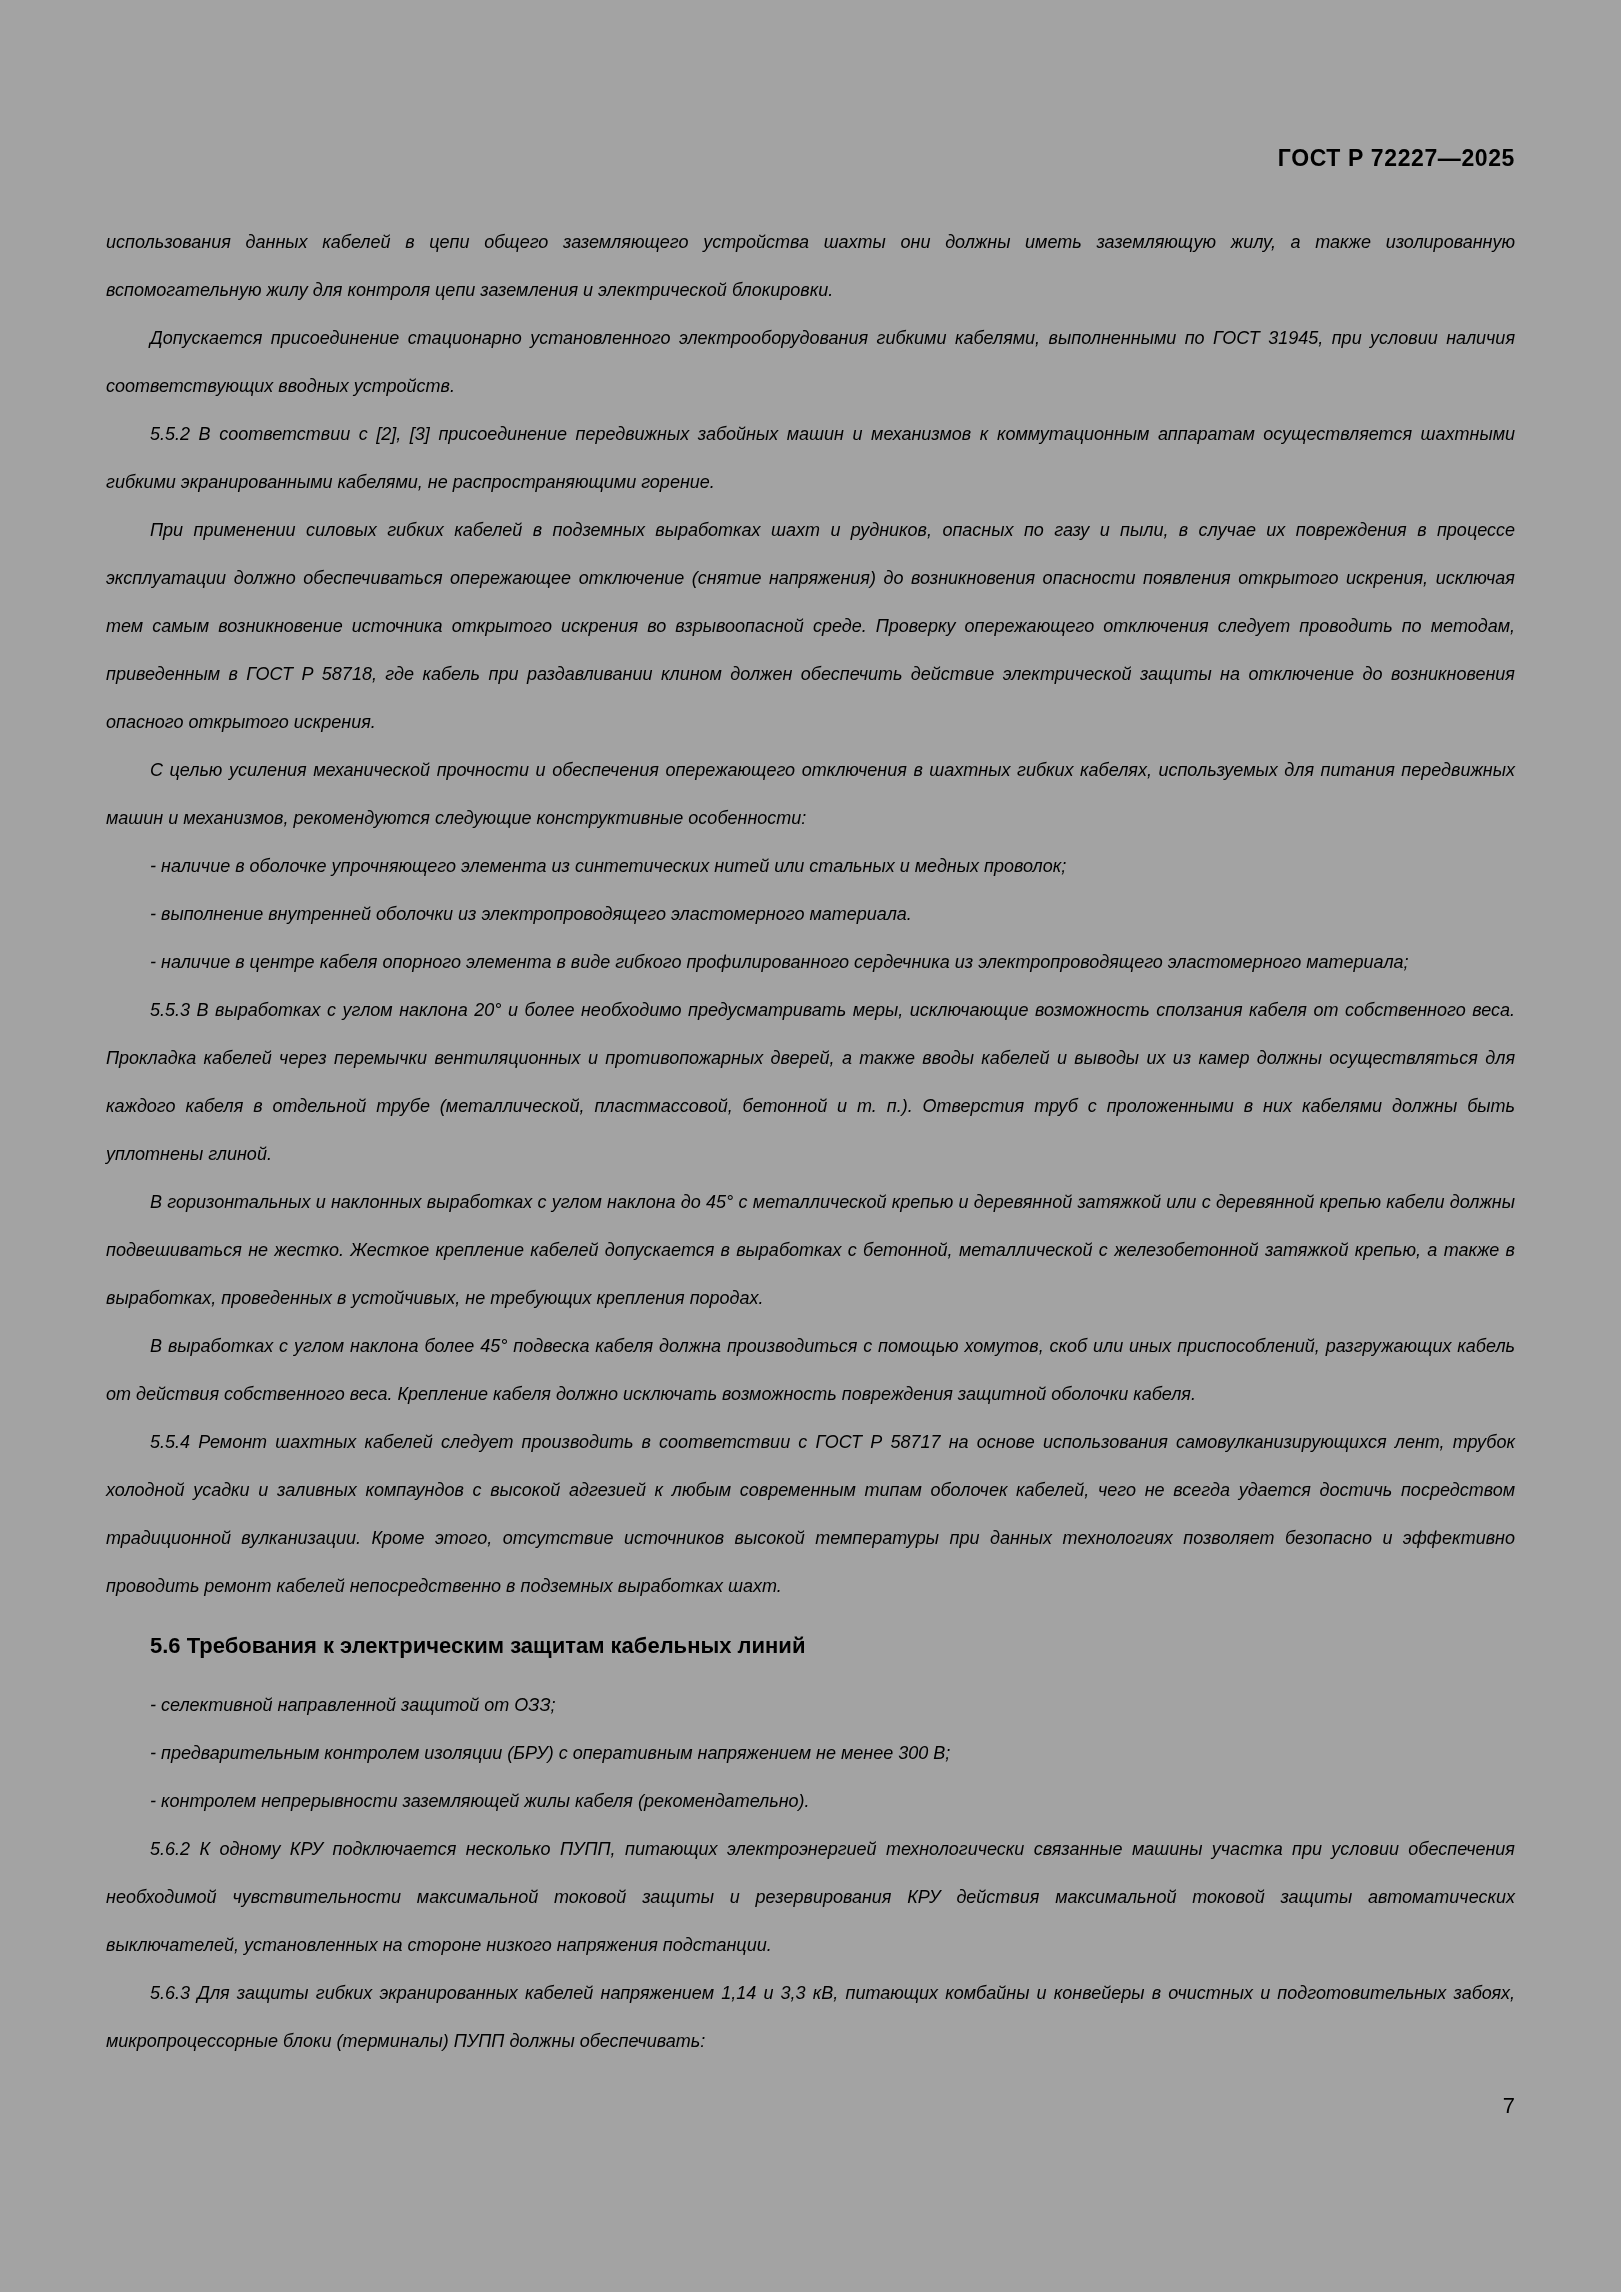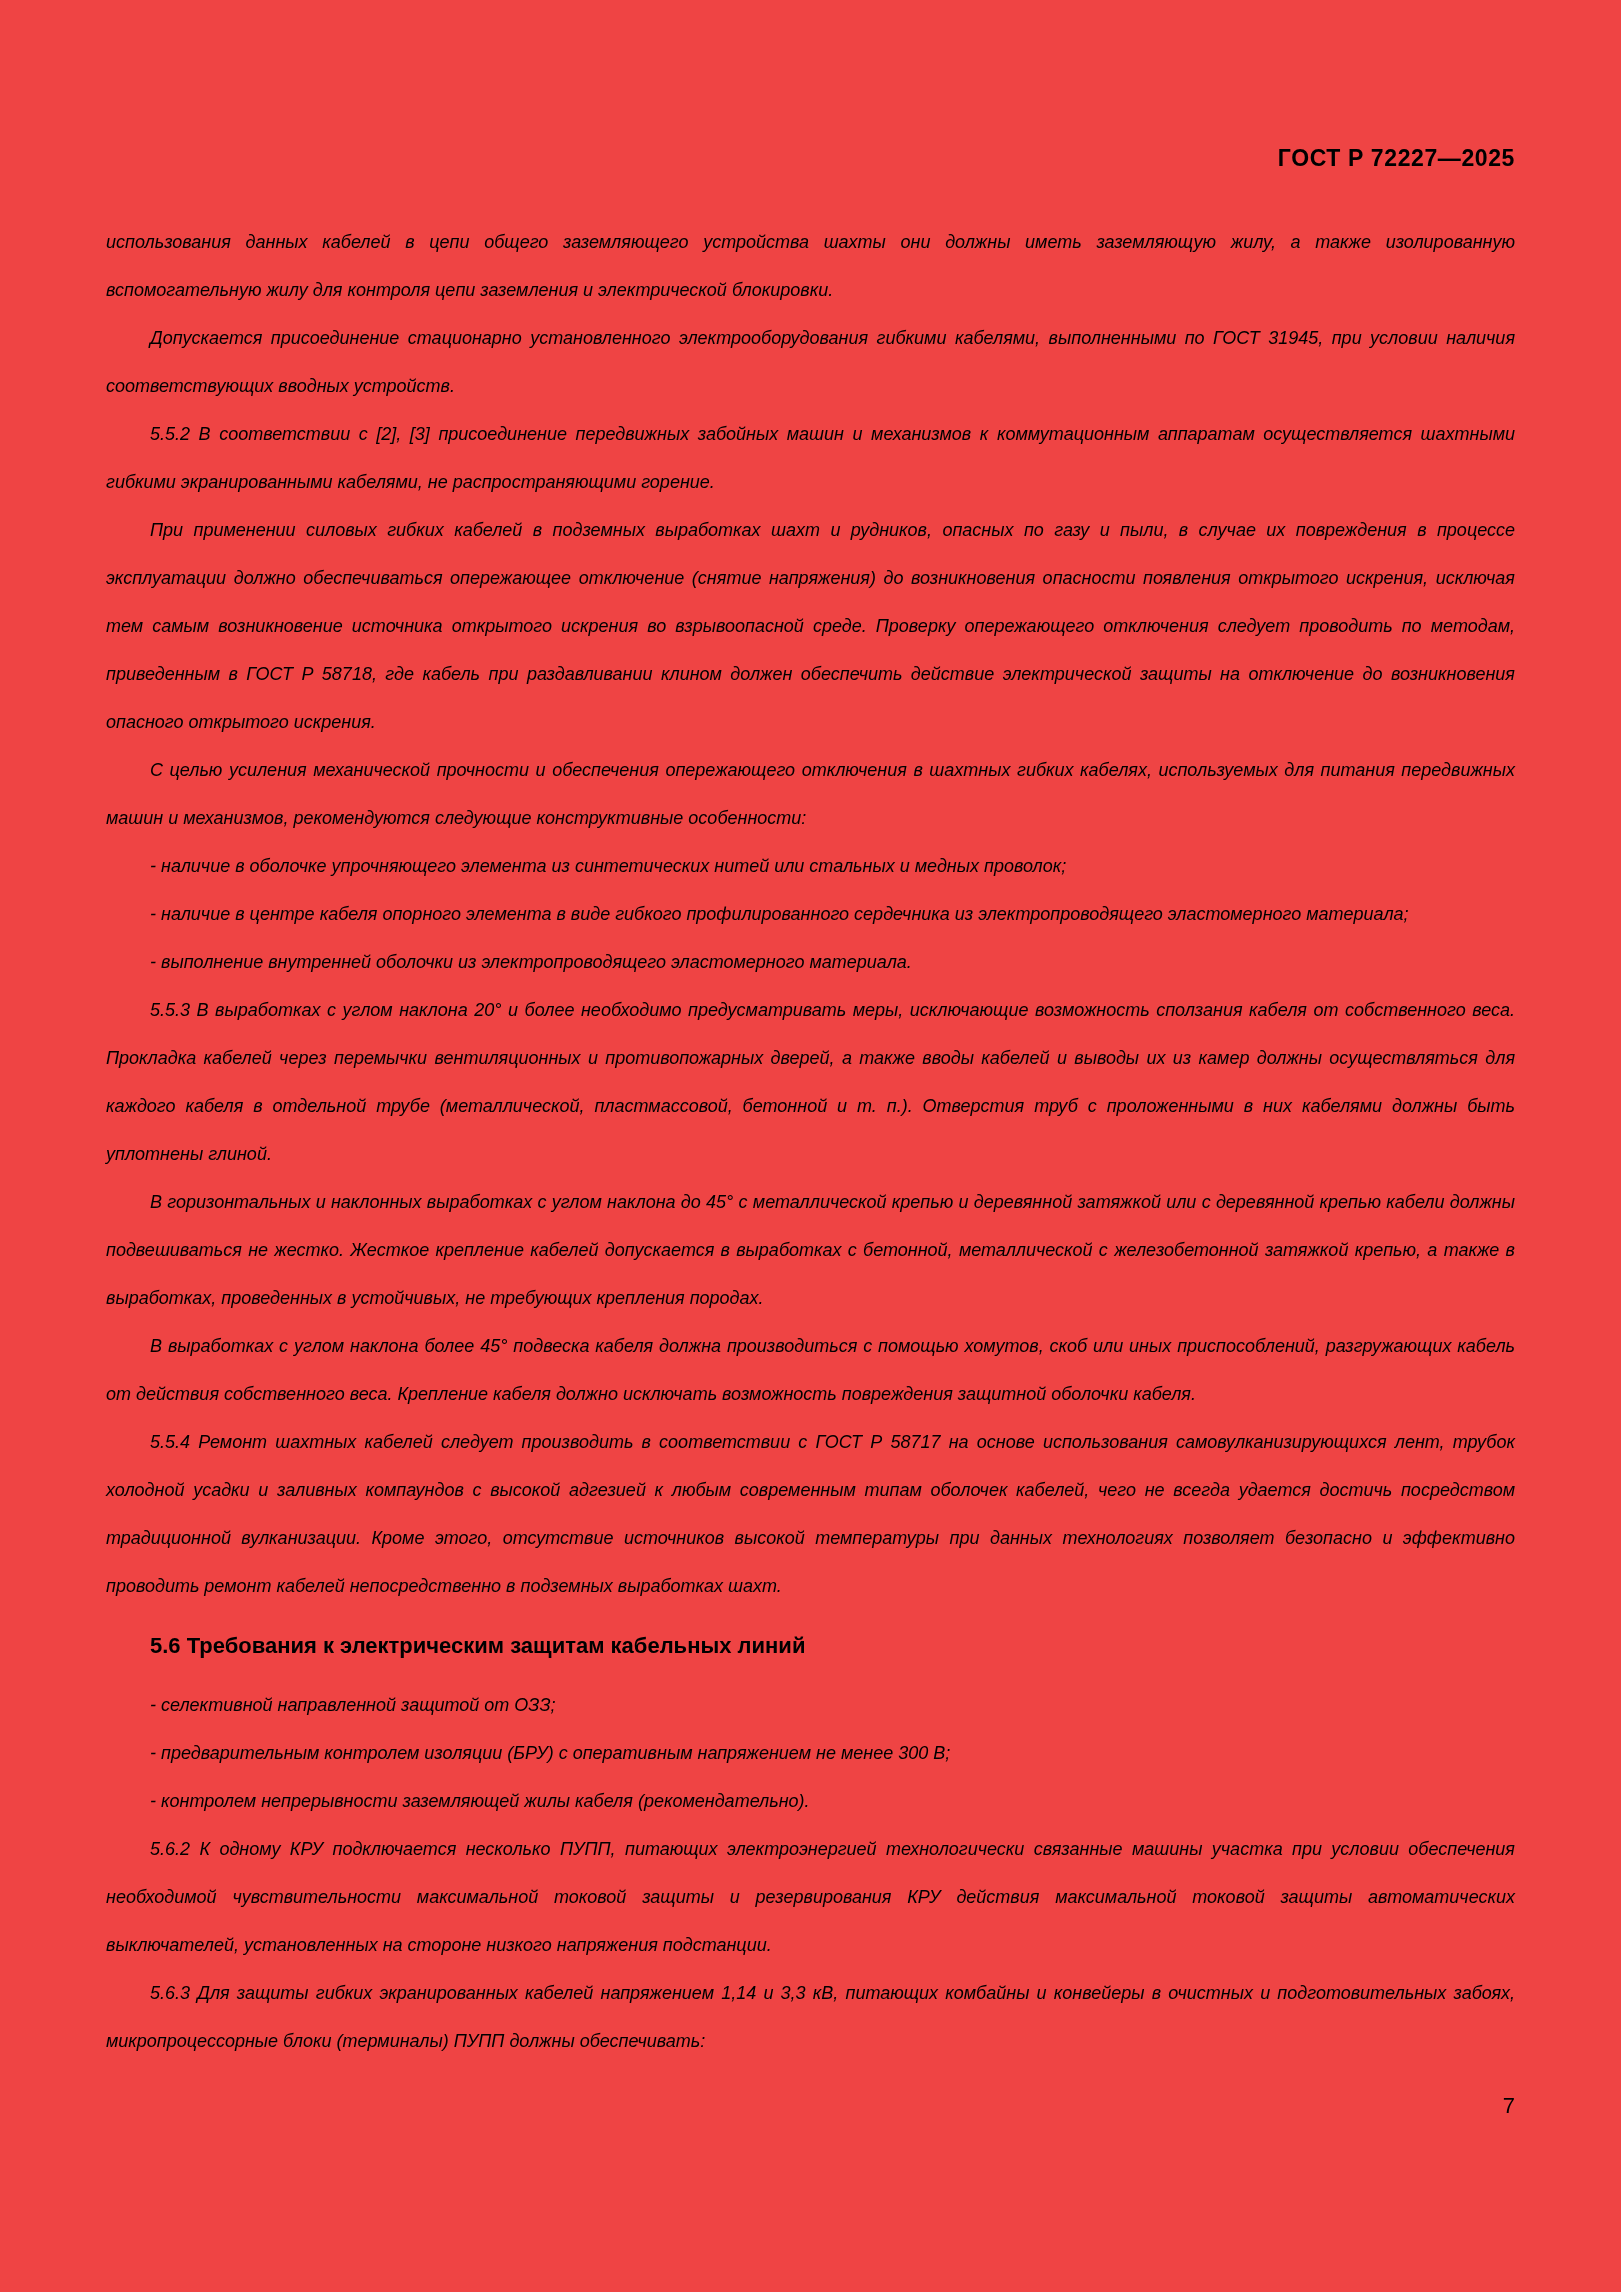--- a/index.html
+++ b/index.html
@@ -9,21 +9,21 @@
   }
   body {
     font-family: "Liberation Sans", sans-serif;
     color: #000000;
   }
   .page {
     position: relative;
     width: 1621px;
     height: 2293px;
     margin: 0 auto;
-    background: #ef4444;
+    background: #a3a3a3;
     box-sizing: border-box;
     overflow: hidden;
   }
   .header {
     position: absolute;
     top: 145px;
     right: 106px;
     font-size: 23px;
     font-weight: bold;
     letter-spacing: 0.6px;
@@ -79,22 +79,22 @@
   <div class="header">ГОСТ Р 72227—2025</div>
 
   <div class="content">
 
     <p>использования данных кабелей в цепи общего заземляющего устройства шахты они должны иметь заземляющую жилу, а также изолированную вспомогательную жилу для контроля цепи заземления и электрической блокировки.</p>
     <p class="ind">Допускается присоединение стационарно установленного электрооборудования гибкими кабелями, выполненными по ГОСТ 31945, при условии наличия соответствующих вводных устройств.</p>
     <p class="ind">5.5.2  В соответствии с [2], [3] присоединение передвижных забойных машин и механизмов к коммутационным аппаратам осуществляется шахтными гибкими экранированными кабелями, не распространяющими горение.</p>
     <p class="ind">При применении силовых гибких кабелей в подземных выработках шахт и рудников, опасных по газу и пыли, в случае их повреждения в процессе эксплуатации должно обеспечиваться опережающее отключение (снятие напряжения) до возникновения опасности появления открытого искрения, исключая тем самым возникновение источника открытого искрения во взрывоопасной среде. Проверку опережающего отключения следует проводить по методам, приведенным в ГОСТ Р 58718, где кабель при раздавливании клином должен обеспечить действие электрической защиты на отключение до возникновения опасного открытого искрения.</p>
     <p class="ind">С целью усиления механической прочности и обеспечения опережающего отключения в шахтных гибких кабелях, используемых для питания передвижных машин и механизмов, рекомендуются следующие конструктивные особенности:</p>
     <p class="dash">- наличие в оболочке упрочняющего элемента из синтетических нитей или стальных и медных проволок;</p>
+    <p class="dash">- выполнение внутренней оболочки из электропроводящего эластомерного материала.</p>
     <p class="dash">- наличие в центре кабеля опорного элемента в виде гибкого профилированного сердечника из электропроводящего эластомерного материала;</p>
-    <p class="dash">- выполнение внутренней оболочки из электропроводящего эластомерного материала.</p>
     <p class="ind">5.5.3  В выработках с углом наклона 20° и более необходимо предусматривать меры, исключающие возможность сползания кабеля от собственного веса. Прокладка кабелей через перемычки вентиляционных и противопожарных дверей, а также вводы кабелей и выводы их из камер должны осуществляться для каждого кабеля в отдельной трубе (металлической, пластмассовой, бетонной и т. п.). Отверстия труб с проложенными в них кабелями должны быть уплотнены глиной.</p>
     <p class="ind">В горизонтальных и наклонных выработках с углом наклона до 45° с металлической крепью и деревянной затяжкой или с деревянной крепью кабели должны подвешиваться не жестко. Жесткое крепление кабелей допускается в выработках с бетонной, металлической с железобетонной затяжкой крепью, а также в выработках, проведенных в устойчивых, не требующих крепления породах.</p>
     <p class="ind">В выработках с углом наклона более 45° подвеска кабеля должна производиться с помощью хомутов, скоб или иных приспособлений, разгружающих кабель от действия собственного веса. Крепление кабеля должно исключать возможность повреждения защитной оболочки кабеля.</p>
     <p class="ind">5.5.4  Ремонт шахтных кабелей следует производить в соответствии с ГОСТ Р 58717 на основе использования самовулканизирующихся лент, трубок холодной усадки и заливных компаундов с высокой адгезией к любым современным типам оболочек кабелей, чего не всегда удается достичь посредством традиционной вулканизации. Кроме этого, отсутствие источников высокой температуры при данных технологиях позволяет безопасно и эффективно проводить ремонт кабелей непосредственно в подземных выработках шахт.</p>
 
     <div class="section-title gap-before gap-after">5.6  Требования к электрическим защитам кабельных линий</div>
 
     <p class="dash">- селективной направленной защитой от ОЗЗ;</p>
     <p class="dash">- предварительным контролем изоляции (БРУ) с оперативным напряжением не менее 300 В;</p>
     <p class="dash">- контролем непрерывности заземляющей жилы кабеля (рекомендательно).</p>

